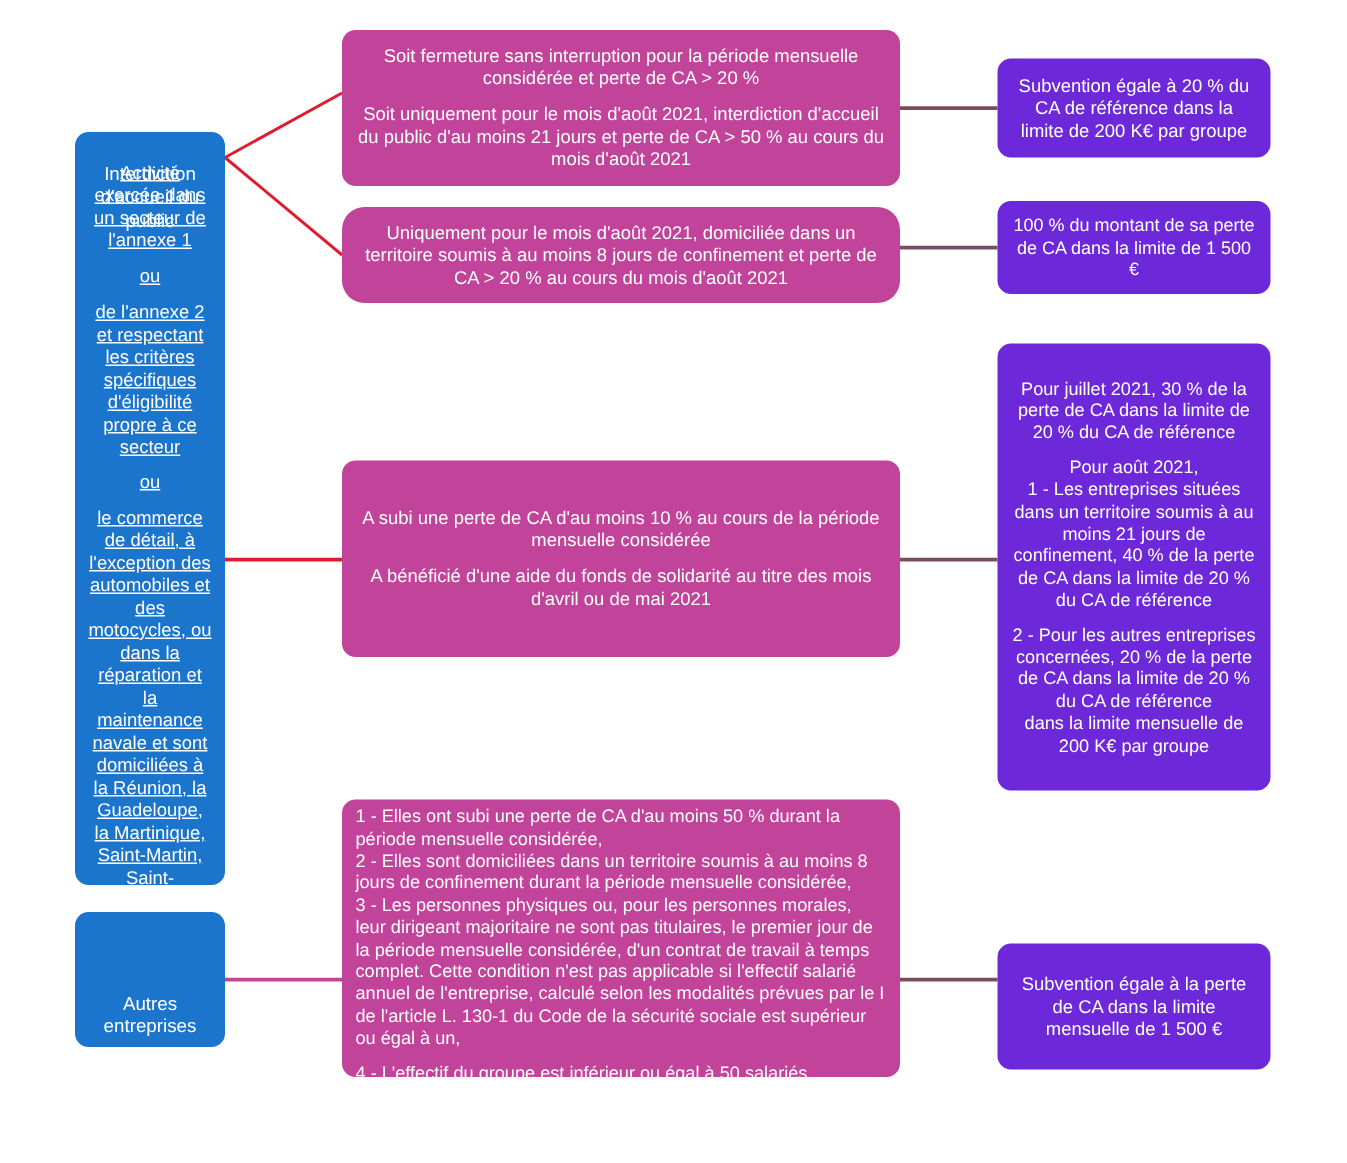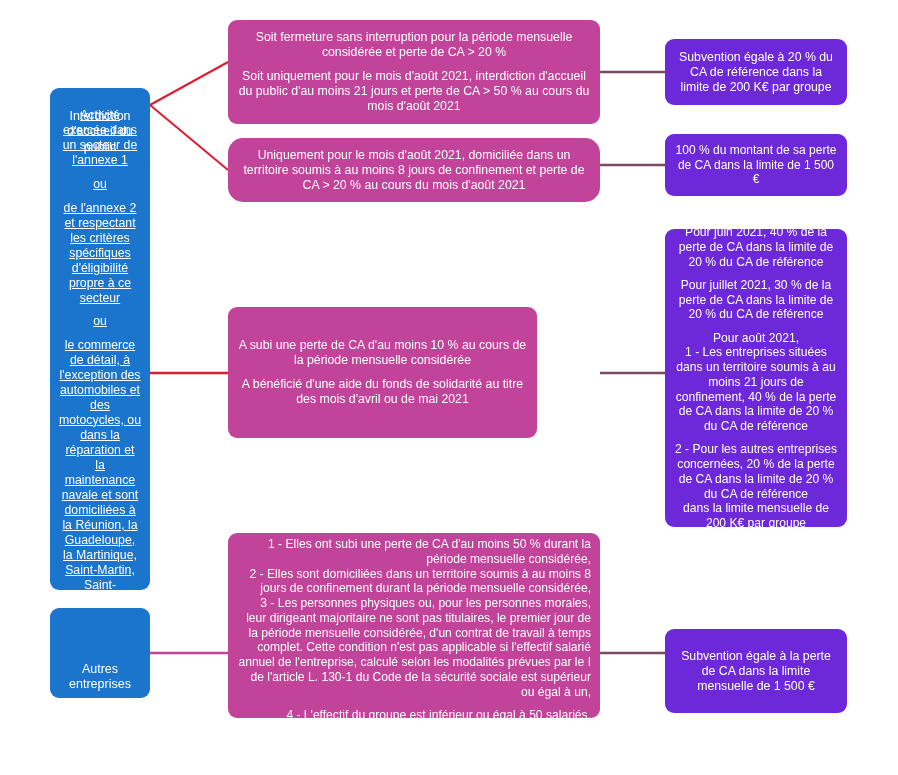--- a/index.html
+++ b/index.html
@@ -36,40 +36,40 @@
     width: 100%;
   }
   .node p + p {
     margin-top: 0.70em;
   }
   .blue   { background: #1b75cd; }
   .pink   { background: #c2449a; }
   .plum   { background: #6d28d9; }
 
   .node.align-left  { text-align: left; }
-  .node.align-left p { text-align: right; }
+  .node.align-left p { text-align: left; }
   .node.align-left p.centered { text-align: center; }
   svg.edge-layer {
     position: absolute;
     left: 0;
     top: 0;
     width: 898px;
     height: 775px;
     z-index: 2;
     pointer-events: none;
   }
 
   
   #n-interdiction        { left: 50px;  top: 60px;  width: 100px; height: 88px;  font-size: 12.5px; margin-top: 28px; }
   #n-activite            { left: 50px;  top: 156px; width: 100px; height: 434px; font-size: 12.3px; text-decoration: underline; }
   #n-autres              { left: 50px;  top: 608px; width: 100px; height: 90px;  font-size: 12.5px; justify-content: flex-end; }
 
   #n-soit                { left: 228px; top: 20px;  width: 372px; height: 104px; font-size: 12.3px; }
   #n-uniquement          { left: 228px; top: 138px; width: 372px; height: 64px;  font-size: 12.3px; border-radius: 15px; }
-  #n-asubi               { left: 228px; top: 307px; width: 309px; height: 131px; font-size: 12.3px; }
+  #n-asubi               { left: 228px; top: 307px; width: 372px; height: 131px; font-size: 12.3px; }
   #n-cinq                { left: 228px; top: 533px; width: 372px; height: 185px; font-size: 12.1px; }
 
   #n-subvention20        { left: 665px; top: 39px;  width: 182px; height: 66px;  font-size: 12.3px; }
   #n-cent                { left: 665px; top: 134px; width: 182px; height: 62px;  font-size: 12px; }
   #n-pour                { left: 665px; top: 229px; width: 182px; height: 298px; font-size: 12.1px; }
   #n-subventionperte     { left: 665px; top: 629px; width: 182px; height: 84px;  font-size: 12.3px; }
 </style>
 </head>
 <body>
 
@@ -135,21 +135,20 @@
 
   <div class="node plum" id="n-subvention20">
     <p>Subvention égale à 20 % du CA de référence dans la limite de 200 K€ par groupe</p>
   </div>
 
   <div class="node plum" id="n-cent">
     <p>100 % du montant de sa perte de CA dans la limite de 1 500 €</p>
   </div>
 
   <div class="node plum" id="n-pour">
-    <p>Pour juin 2021, 40 % de la perte de CA dans la limite de 20 % du CA de référence</p>
     <p>Pour juillet 2021, 30 % de la perte de CA dans la limite de 20 % du CA de référence</p>
     <p class="prewrap">Pour août 2021,
 1 - Les entreprises situées dans un territoire soumis à au moins 21 jours de confinement, 40 % de la perte de CA dans la limite de 20 % du CA de référence</p>
     <p class="prewrap">2 - Pour les autres entreprises concernées, 20 % de la perte de CA dans la limite de 20 % du CA de référence
 dans la limite mensuelle de 200 K€ par groupe</p>
   </div>
 
   <div class="node plum" id="n-subventionperte">
     <p>Subvention égale à la perte de CA dans la limite mensuelle de 1 500  €</p>
   </div>

